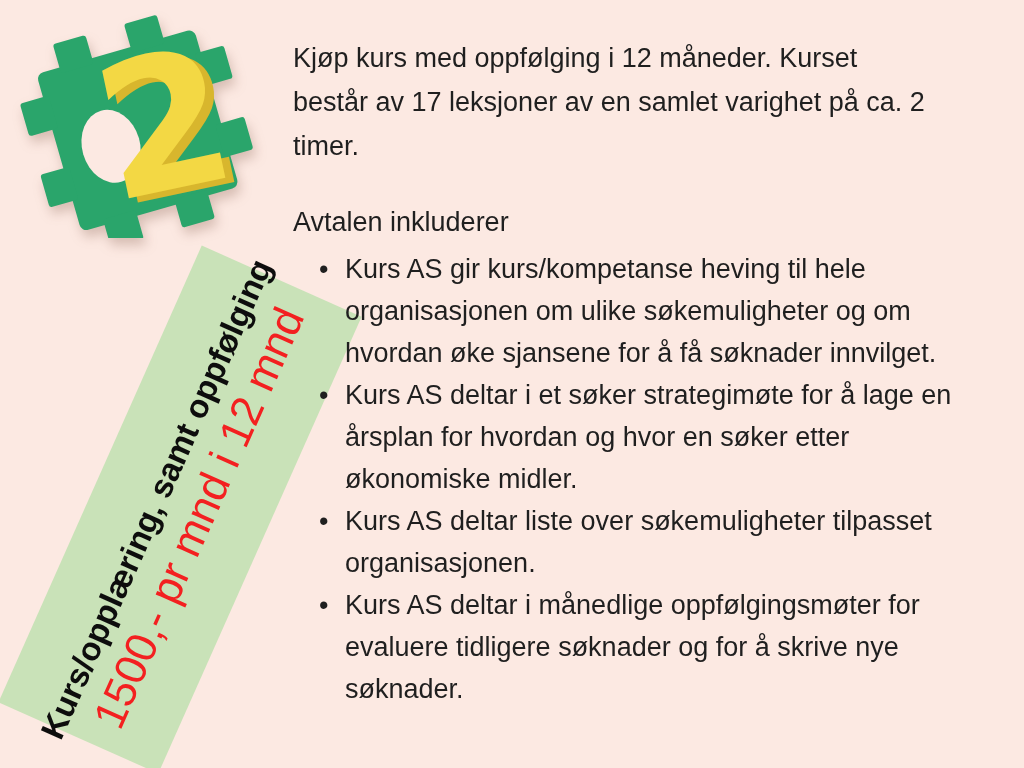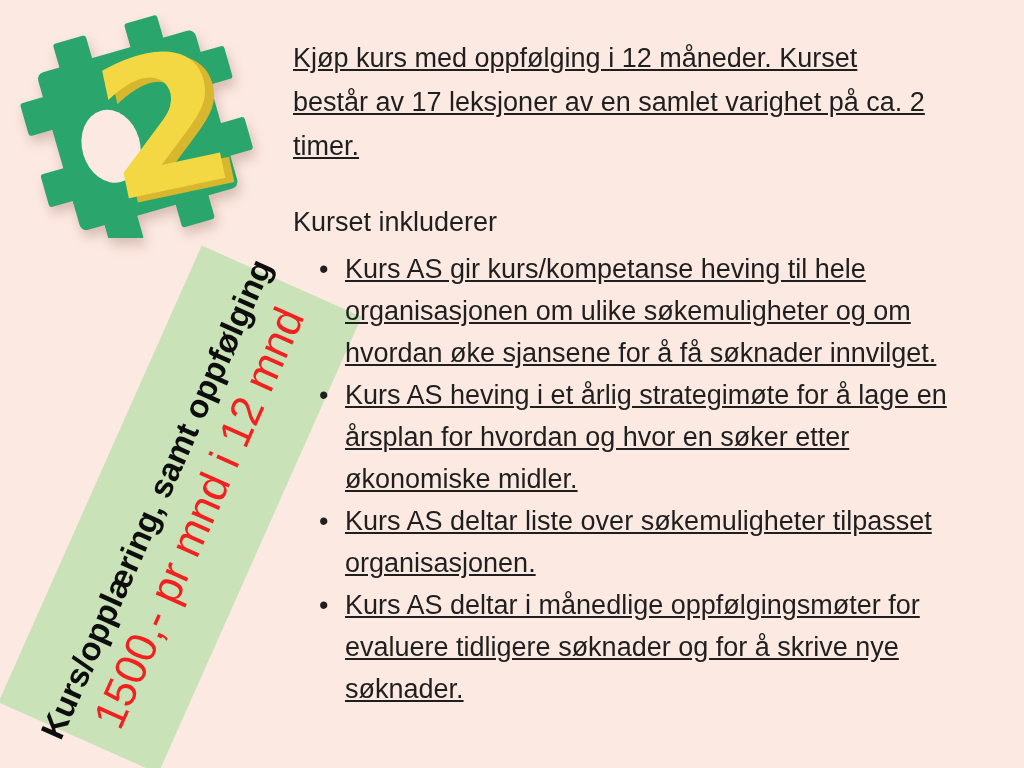--- a/index.html
+++ b/index.html
@@ -44,33 +44,32 @@
   .content {
     position: absolute;
     left: 293px;
     top: 36px;
     width: 700px;
     color: #1f1f1f;
     font-size: 27px;
     line-height: 44px;
     z-index: 2;
   }
-  .intro { margin: 0; width: 645px; text-decoration: underline; }
+  .intro { margin: 0; width: 645px; }
   .heading { margin: 32px 0 0 0; }
   .bullets {
     list-style: none;
     margin: 4px 0 0 0;
     padding: 0;
     line-height: 42px;
   }
   .bullets li {
     position: relative;
     padding-left: 52px;
     width: 640px;
-    text-decoration: underline;
   }
   .bullets li::before {
     content: "\2022";
     position: absolute;
     left: 26px;
     top: 0;
   }
 
   
   .puzzle {
@@ -107,22 +106,22 @@
     </g>
   </svg>
 
   <div class="banner">
     <div class="banner-title">Kurs/opplæring, samt oppfølging</div>
     <div class="banner-price">1500,- pr mnd i 12 mnd</div>
   </div>
 
   <div class="content">
     <p class="intro">Kjøp kurs med oppfølging i 12 måneder. Kurset består av 17 leksjoner av en samlet varighet på ca. 2 timer.</p>
-    <p class="heading">Kurset inkluderer</p>
+    <p class="heading">Avtalen inkluderer</p>
     <ul class="bullets">
       <li>Kurs AS gir kurs/kompetanse heving til hele organisasjonen om ulike søkemuligheter og om hvordan øke sjansene for å få søknader innvilget.</li>
-      <li>Kurs AS heving i et årlig strategimøte for å lage en årsplan for hvordan og hvor en søker etter økonomiske midler.</li>
+      <li>Kurs AS deltar i et søker strategimøte for å lage en årsplan for hvordan og hvor en søker etter økonomiske midler.</li>
       <li>Kurs AS deltar liste over søkemuligheter tilpasset organisasjonen.</li>
       <li>Kurs AS deltar i månedlige oppfølgingsmøter for evaluere tidligere søknader og for å skrive nye søknader.</li>
     </ul>
   </div>
 
 </div>
 
 </body></html>

